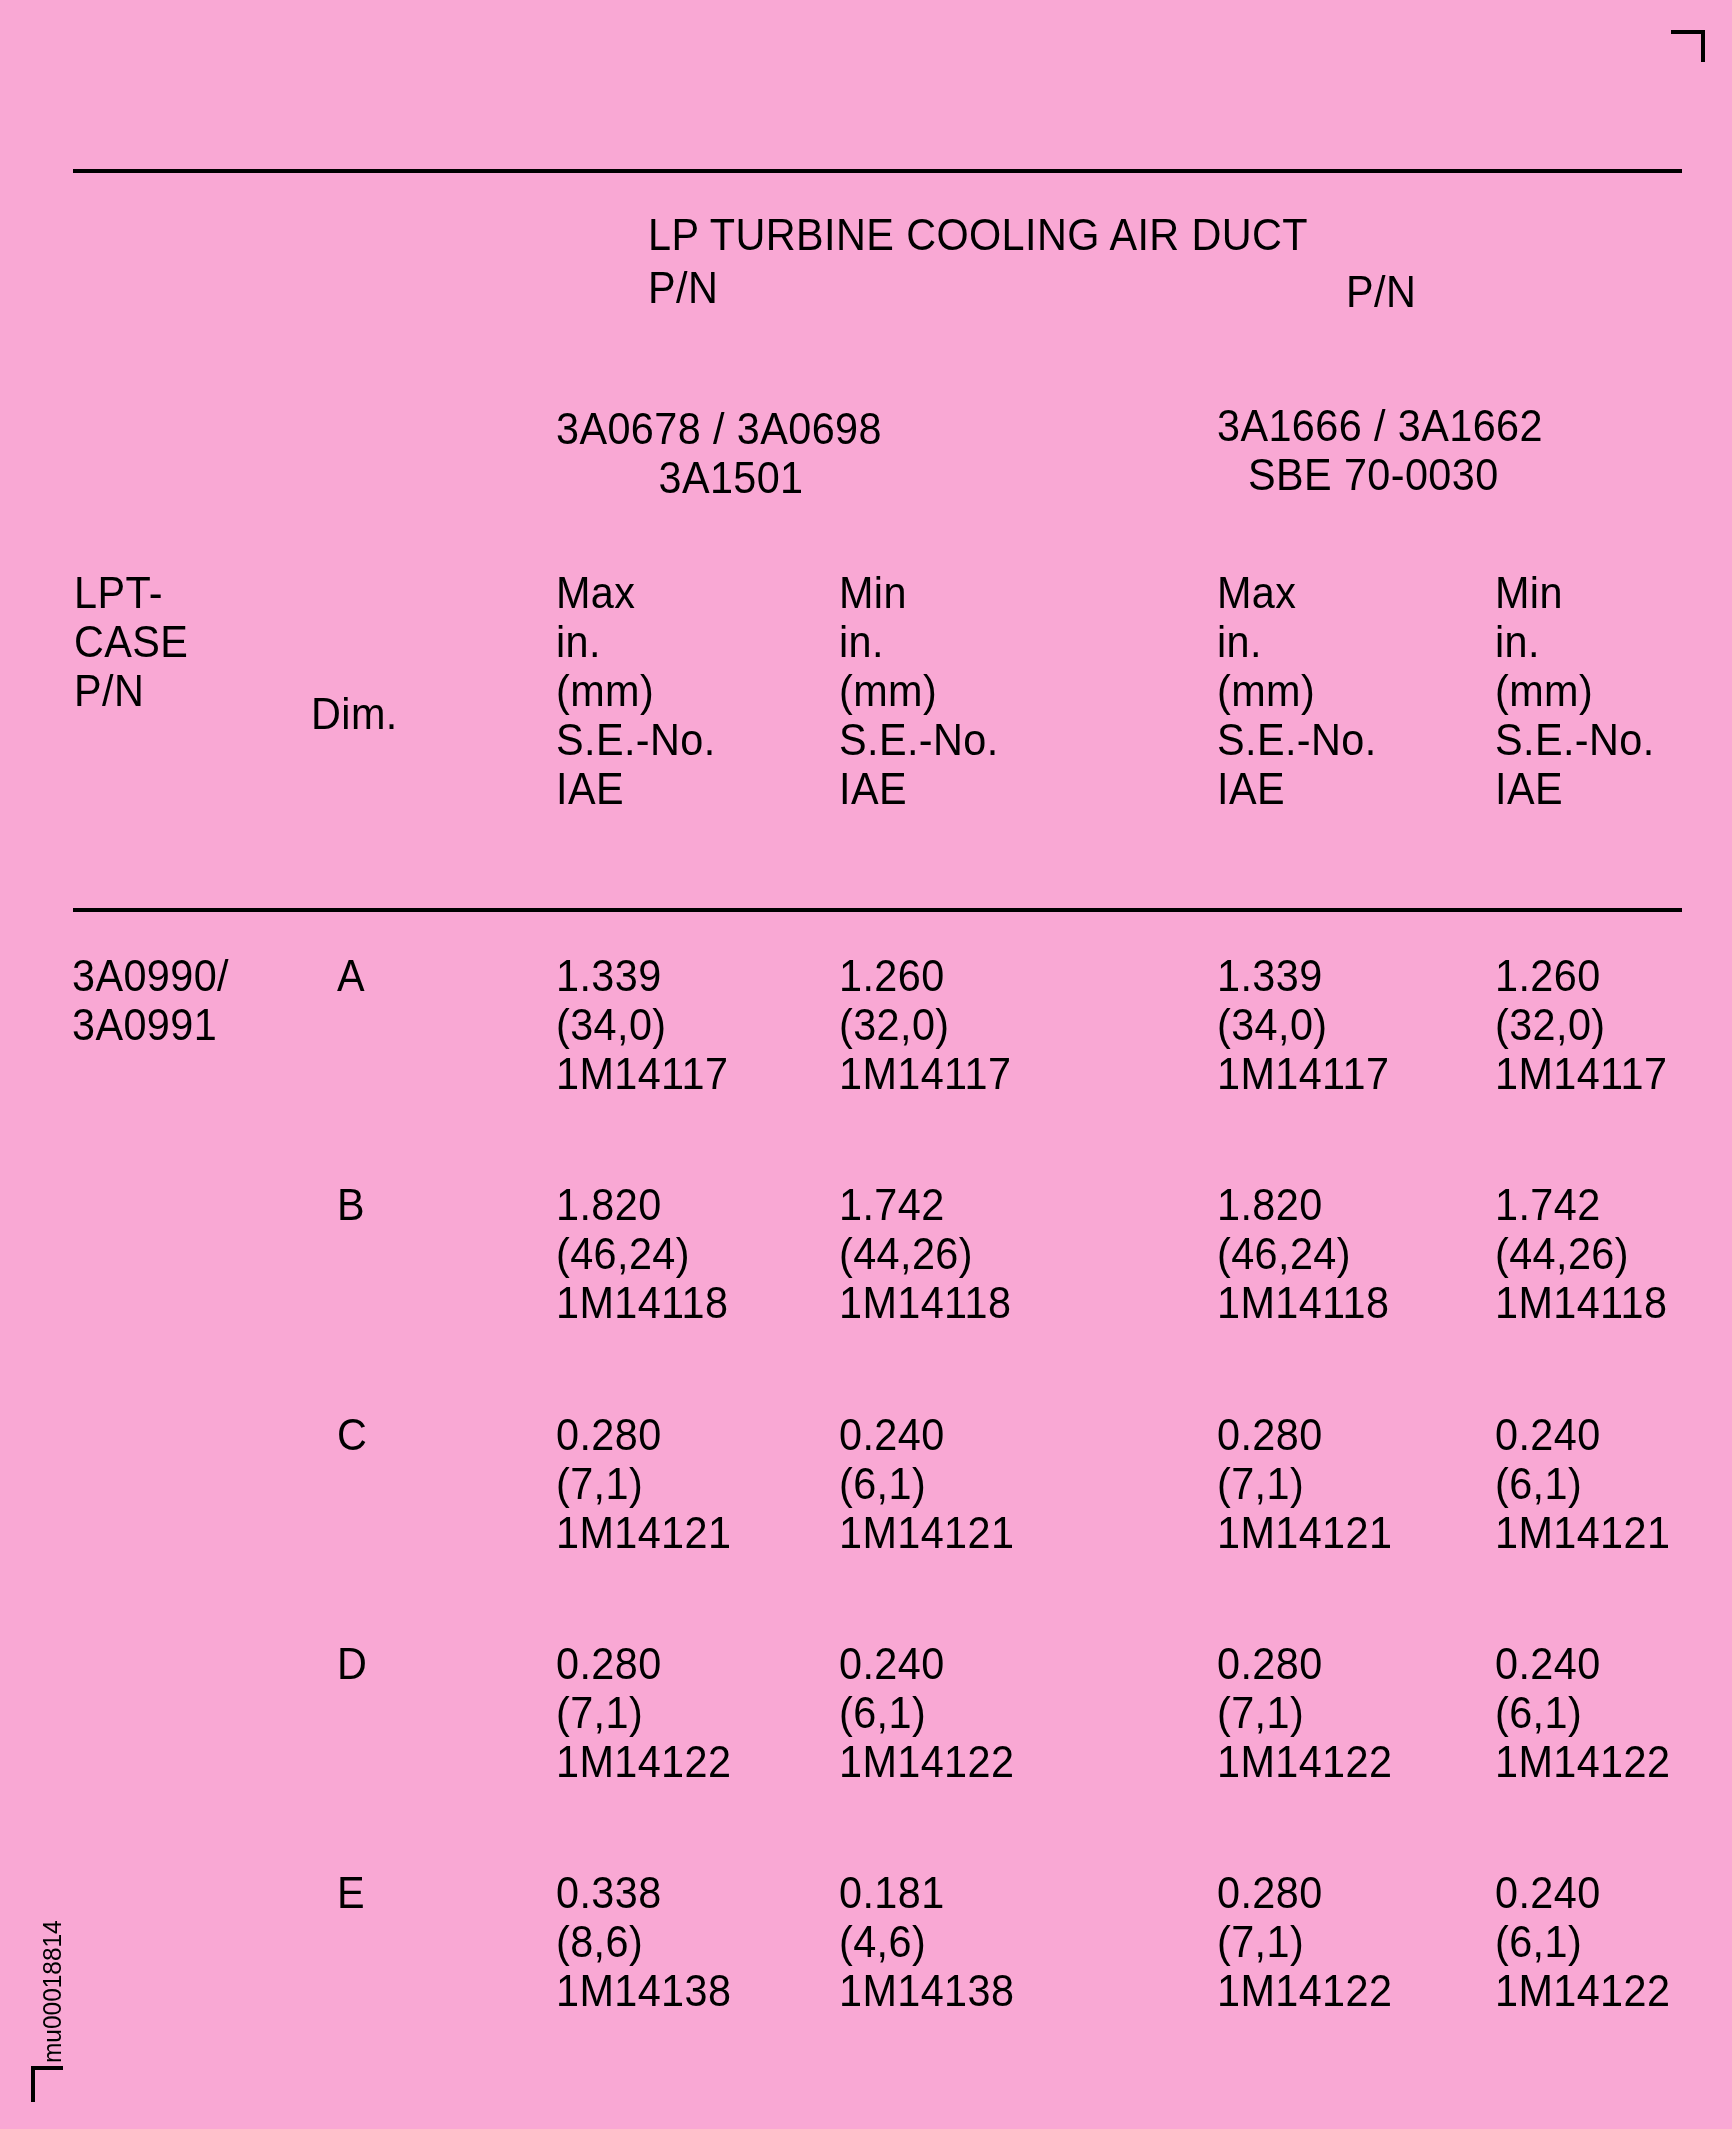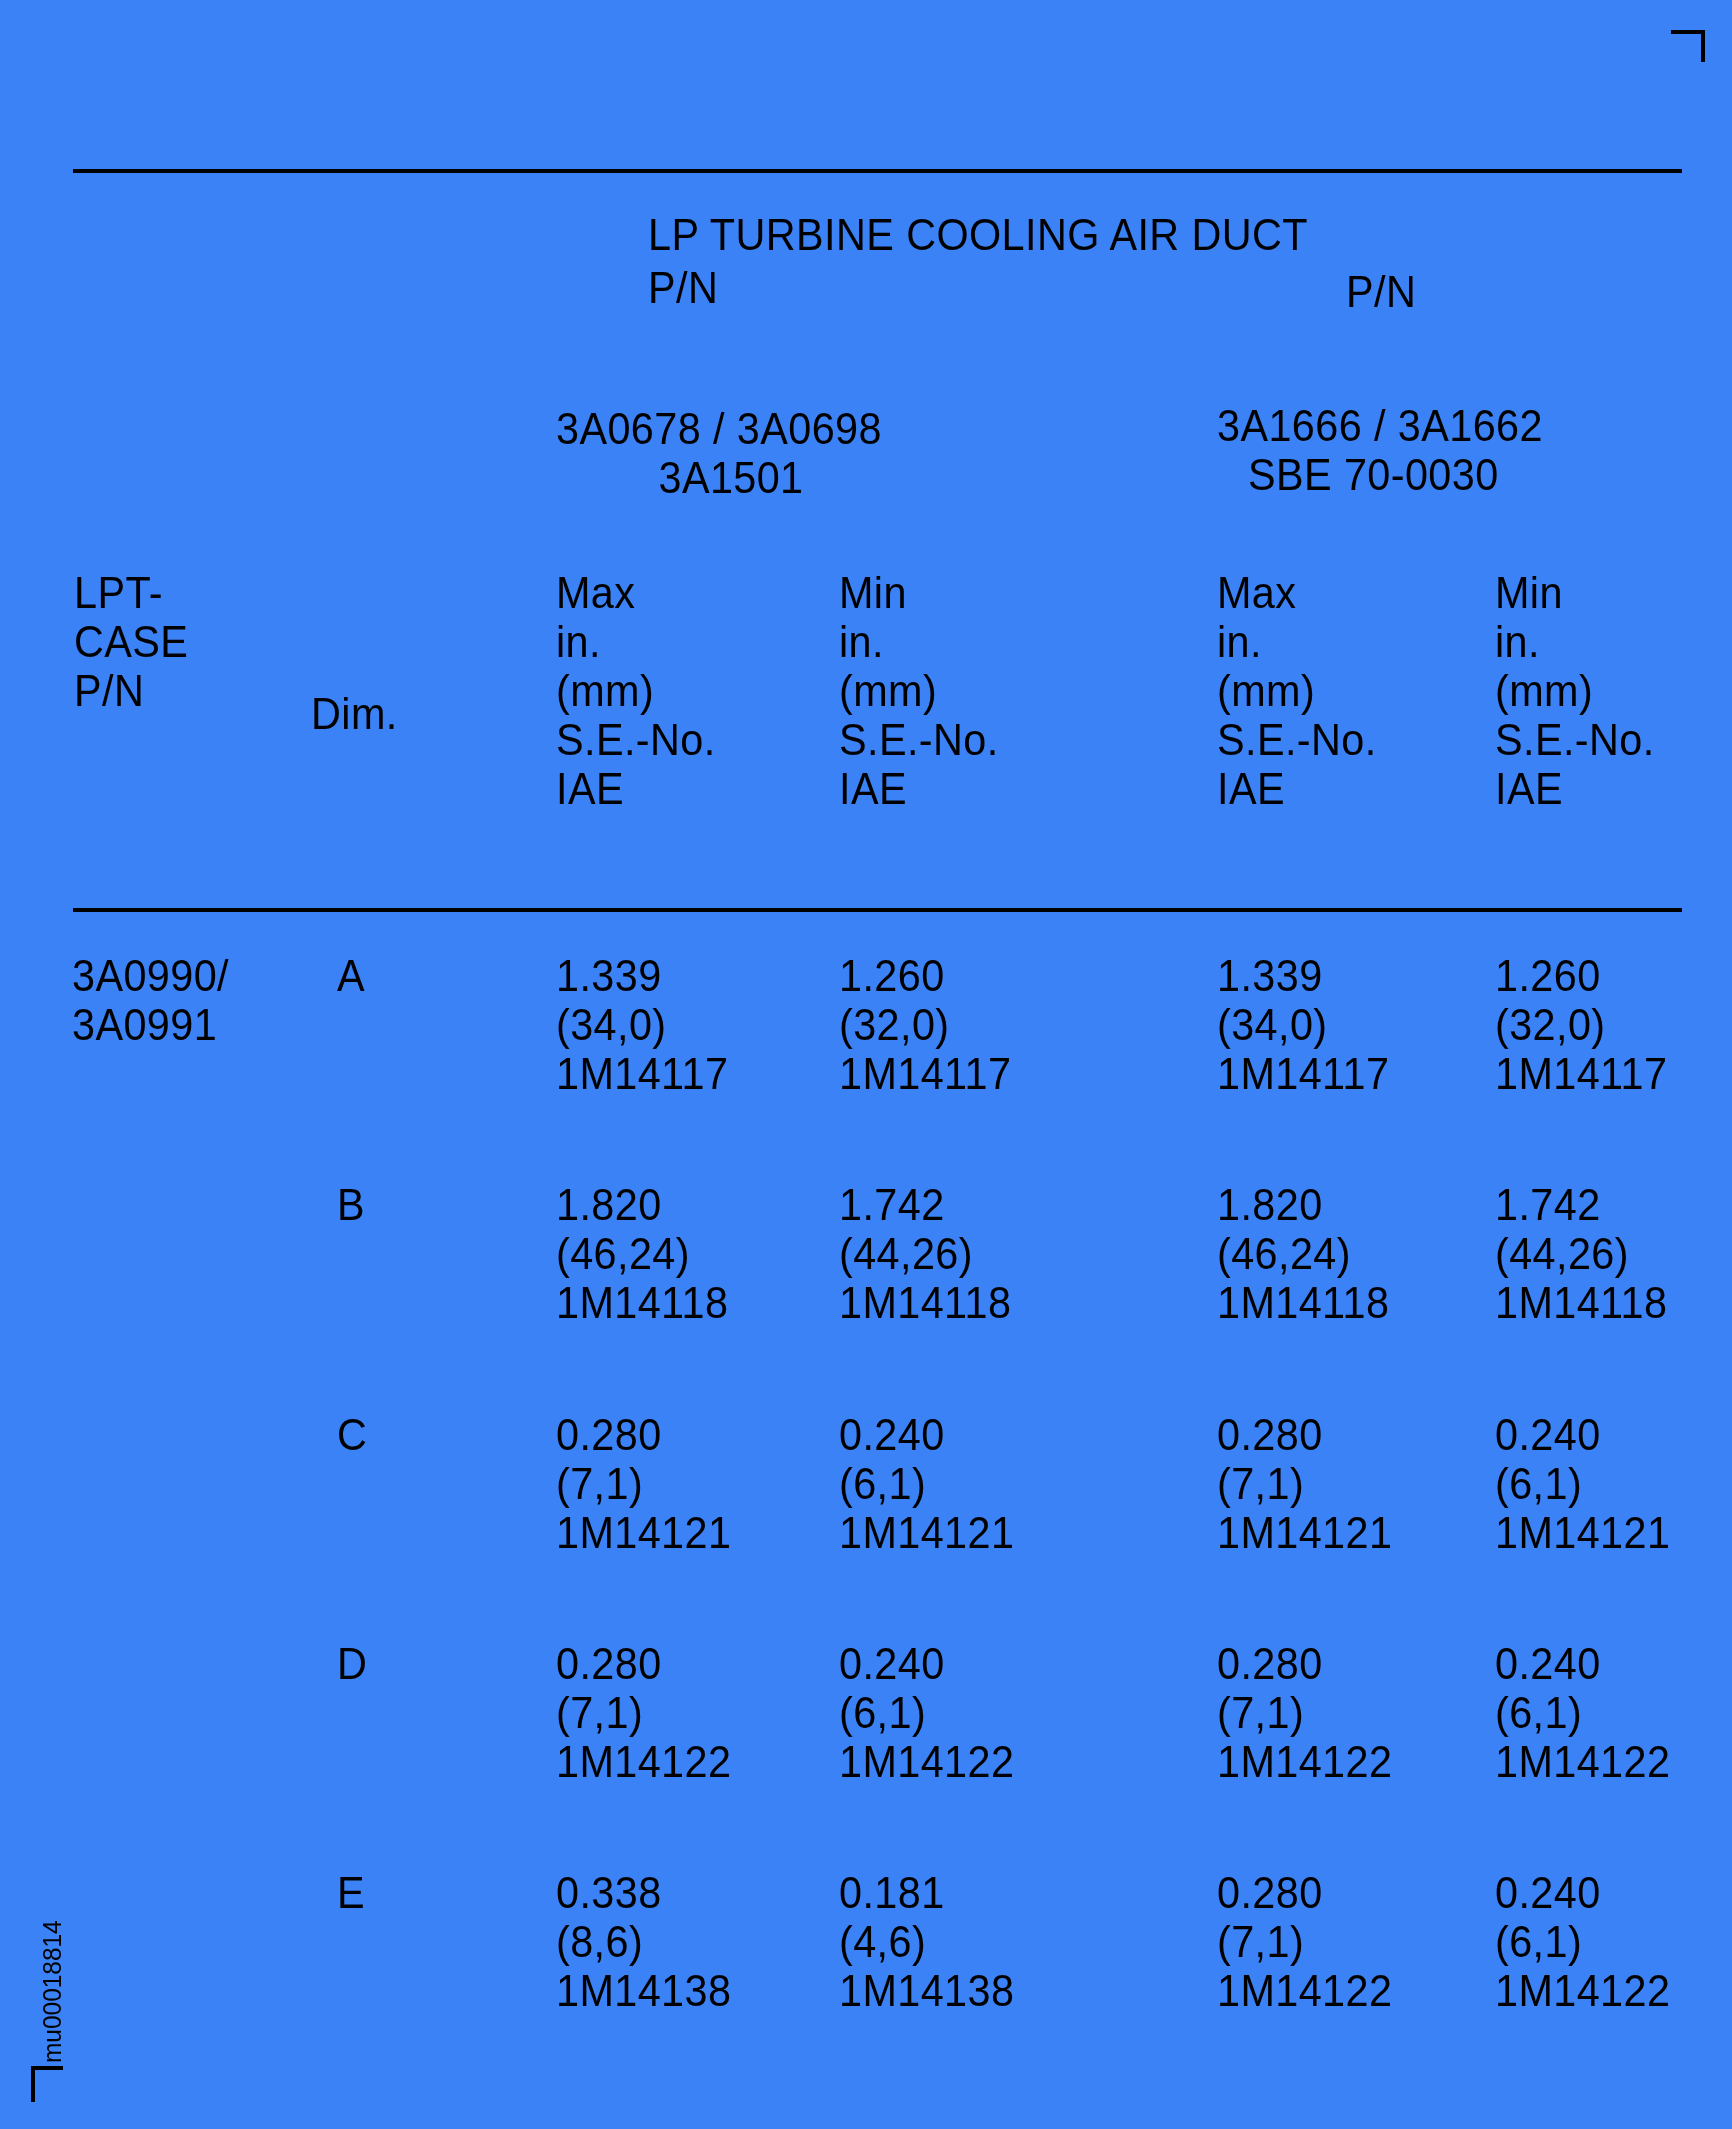--- a/index.html
+++ b/index.html
@@ -1,20 +1,20 @@
 <!DOCTYPE html>
 <html style="font-size:10.4px"><head>
 <meta charset="utf-8">
 <style>
   html, body { margin: 0; padding: 0; background: #e8e8e8; }
   .page {
     position: relative;
     width: 1733px;
     height: 2129px;
-    background: #3b82f6;
+    background: #f9a8d4;
     color: #000000;
     font-family: "Liberation Sans", sans-serif;
     overflow: hidden;
   }
   
   .t {
     position: absolute;
     font-size: 44px;
     line-height: 49px;
     letter-spacing: 0.01em;

